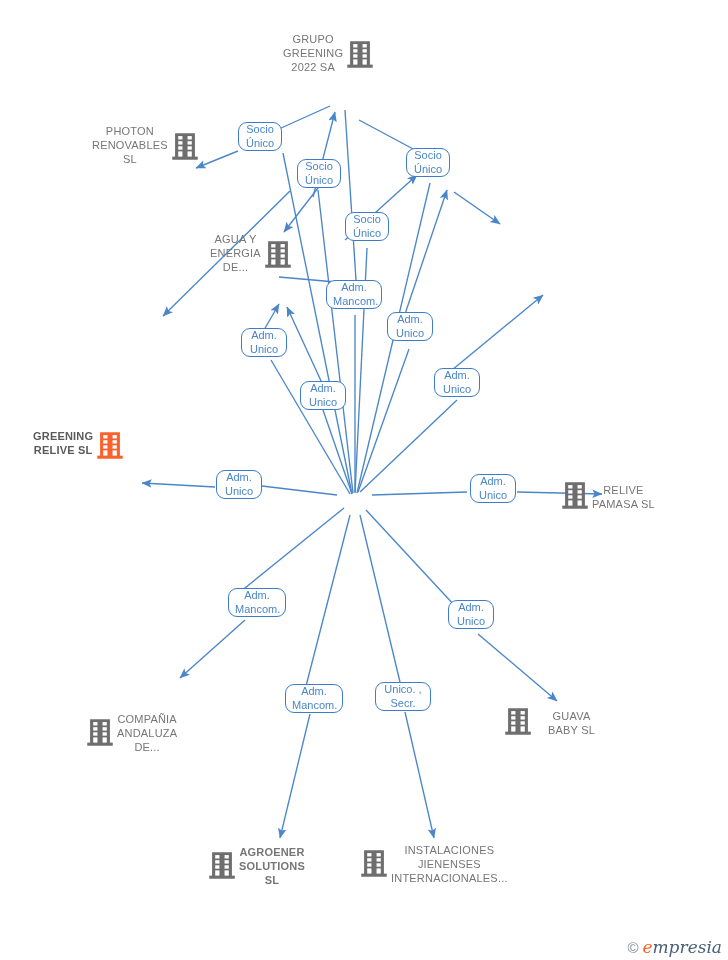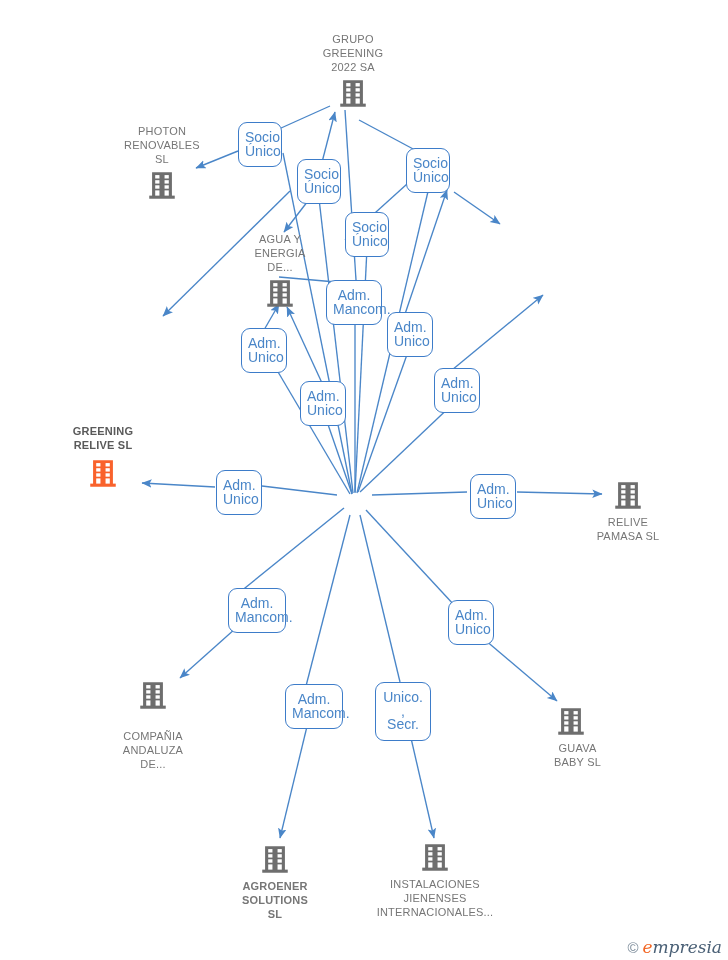--- a/index.html
+++ b/index.html
@@ -3,32 +3,32 @@
 <meta charset="utf-8">
 <style>
   html,body{margin:0;padding:0;}
   body{
     width:728px;height:960px;background:#ffffff;
     font-family:"Liberation Sans","DejaVu Sans",sans-serif;
     position:relative;overflow:hidden;
   }
   #stage{position:absolute;left:0;top:0;width:728px;height:960px;}
   svg#edges{position:absolute;left:0;top:0;width:728px;height:960px;}
-  .node{position:absolute;display:flex;flex-direction:column;align-items:center;width:140px;}
+  .node{position:absolute;display:flex;flex-direction:row;align-items:center;width:140px;}
   .node .cap{
     font-size:11px;line-height:14px;color:#767676;text-align:center;
     letter-spacing:.2px;font-weight:normal;white-space:pre-line;
   }
   .node.highlight .cap{color:#5a5a5a;font-weight:bold;}
   .bldg{display:block;}
   .person{display:block;}
   .labelbox{
     position:absolute;background:#ffffff;border:1.4px solid #3d7cc9;border-radius:9px;
-    color:#4a86c8;font-size:14px;line-height:13.5px;text-align:center;
-    padding:8px 6px;box-sizing:border-box;white-space:pre-line;
+    color:#4a86c8;font-size:11px;line-height:13.5px;text-align:center;
+    padding:0 6px;box-sizing:border-box;white-space:pre-line;
   }
   #footer{
     position:absolute;right:6px;bottom:4px;display:flex;align-items:center;gap:4px;
   }
   #footer .cmark{color:#7a8a99;font-size:15px;line-height:15px;}
   #footer .brand{font-family:"DejaVu Serif","Liberation Serif",serif;font-style:italic;font-size:17px;line-height:17px;}
   #footer .brand .e{color:#f26522;}
   #footer .brand .rest{color:#4a6076;}
 </style>
 </head>
@@ -166,21 +166,21 @@
         <rect x="13.8" y="8.6" width="3" height="2.4" fill="#ffffff"></rect>
       <rect x="7.2" y="12.2" width="3" height="2.4" fill="#ffffff"></rect>
         <rect x="13.8" y="12.2" width="3" height="2.4" fill="#ffffff"></rect>
       <rect x="7.2" y="15.8" width="3" height="3.7" fill="#ffffff"></rect>
         <rect x="13.8" y="15.8" width="3" height="3.7" fill="#ffffff"></rect>
     </svg>
     <div class="cap" style="margin-top:3px;">RELIVE
 PAMASA  SL</div>
   </div>
 
-  <div class="node" style="left:83px;top:678px;gap:14px;">
+  <div class="node" style="left:83px;top:709px;">
     <svg class="bldg" width="34" height="34" viewBox="0 0 24 24">
       <rect x="5" y="3" width="14" height="17" fill="#6e6e6e"></rect>
       <rect x="3" y="19.5" width="18" height="2.2" fill="#6e6e6e"></rect>
       <rect x="7.2" y="5" width="3" height="2.4" fill="#ffffff"></rect>
         <rect x="13.8" y="5" width="3" height="2.4" fill="#ffffff"></rect>
       <rect x="7.2" y="8.6" width="3" height="2.4" fill="#ffffff"></rect>
         <rect x="13.8" y="8.6" width="3" height="2.4" fill="#ffffff"></rect>
       <rect x="7.2" y="12.2" width="3" height="2.4" fill="#ffffff"></rect>
         <rect x="13.8" y="12.2" width="3" height="2.4" fill="#ffffff"></rect>
       <rect x="7.2" y="15.8" width="3" height="3.7" fill="#ffffff"></rect>

